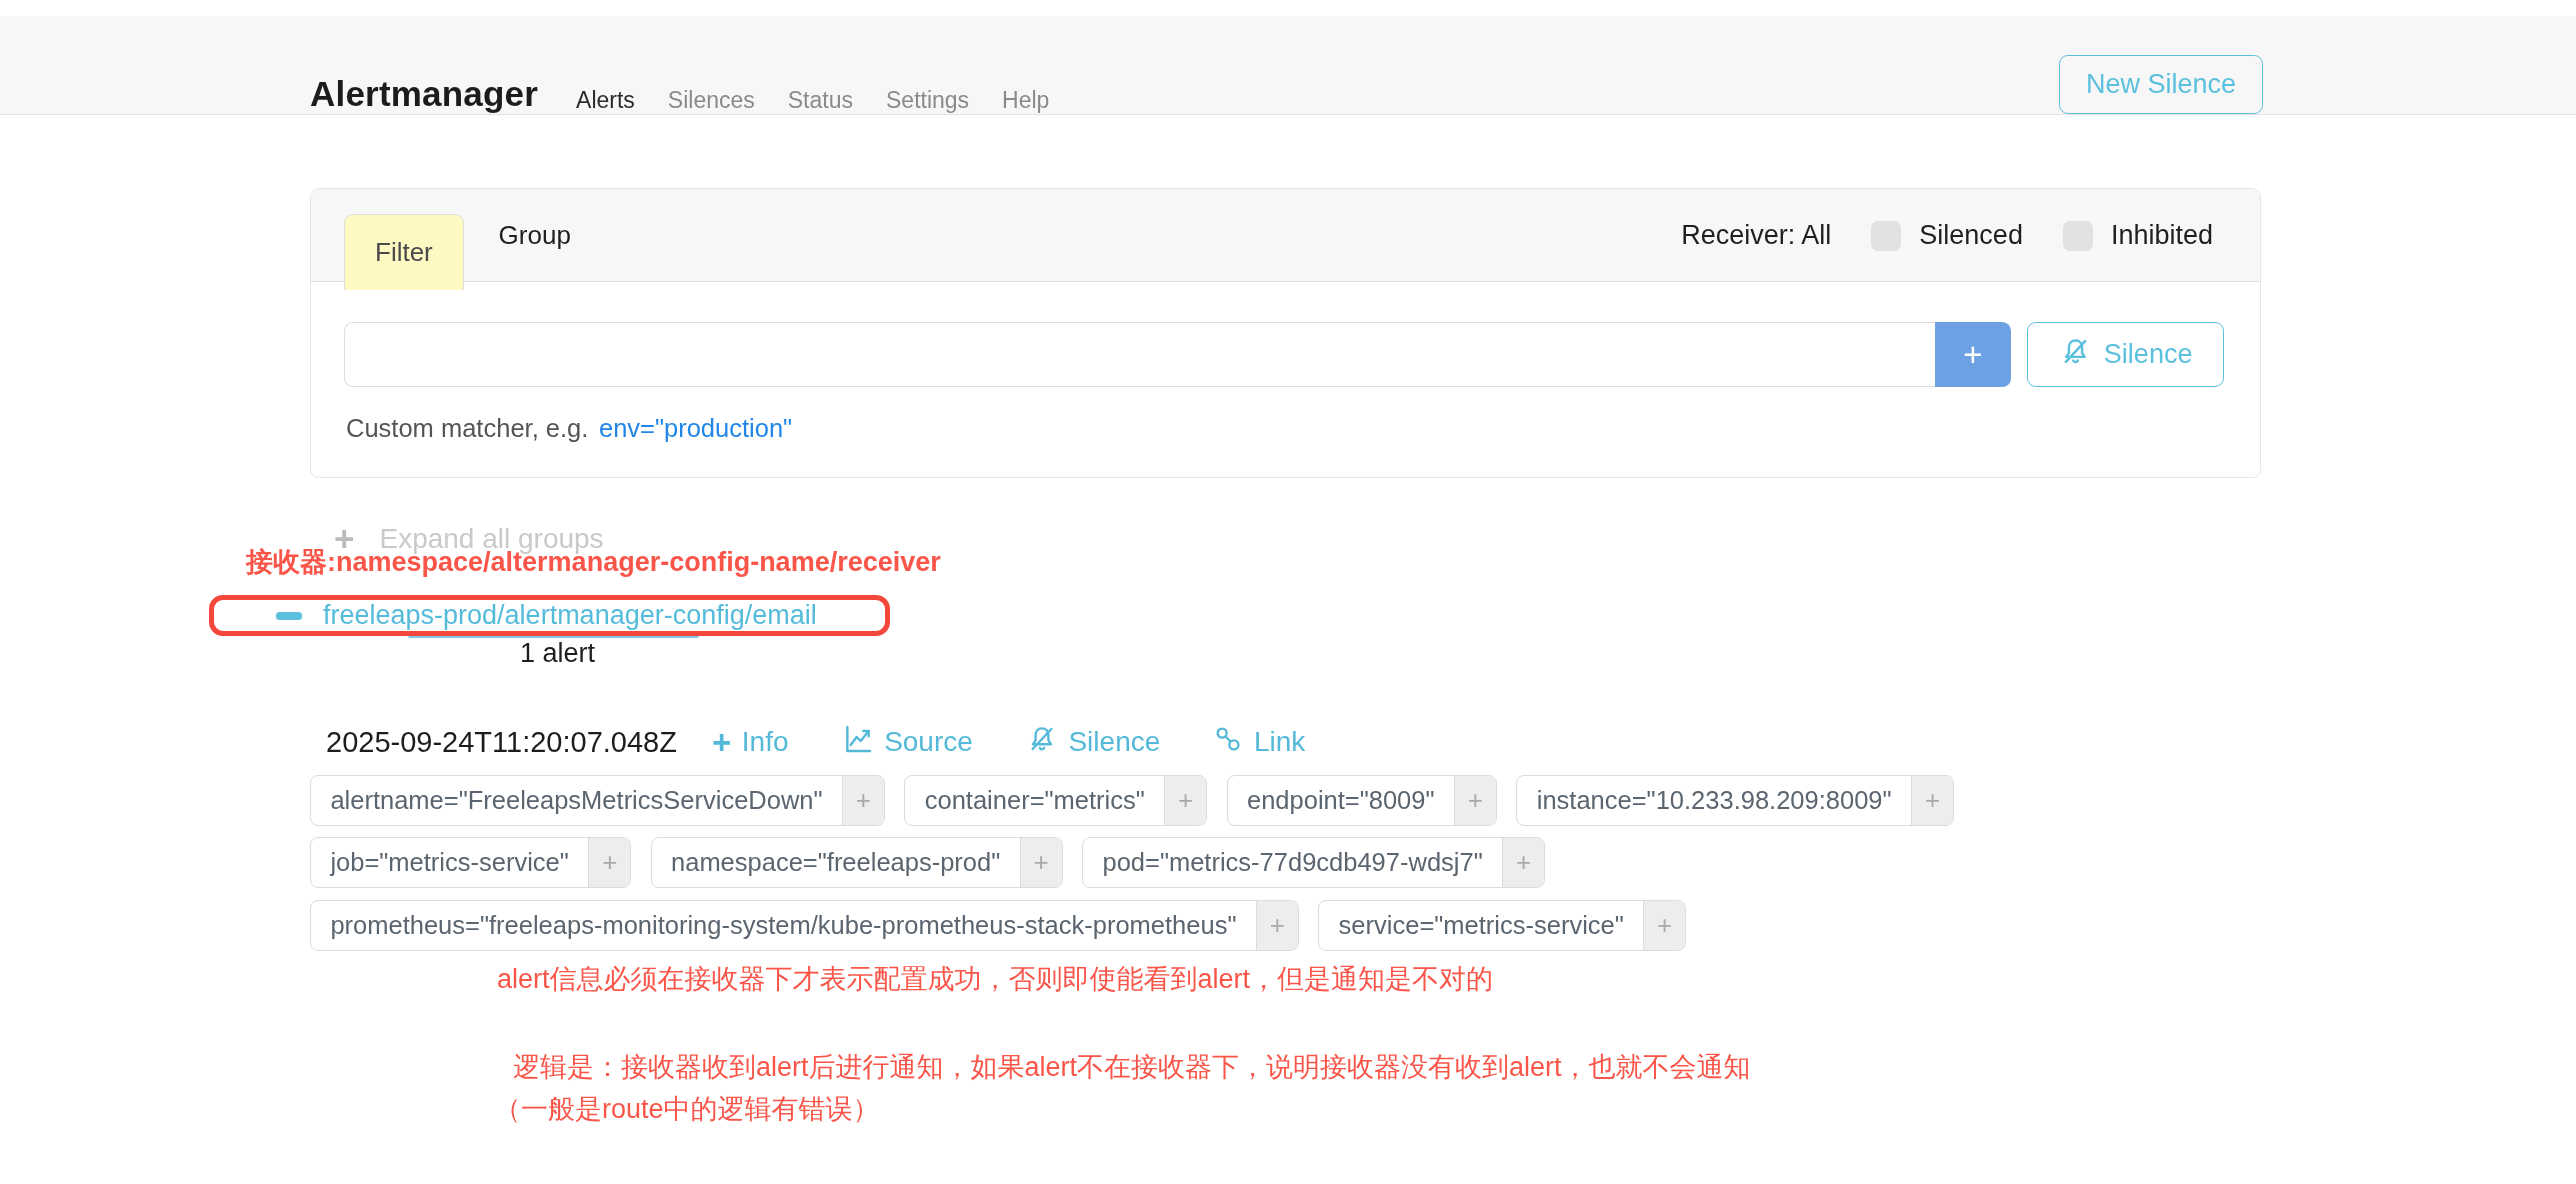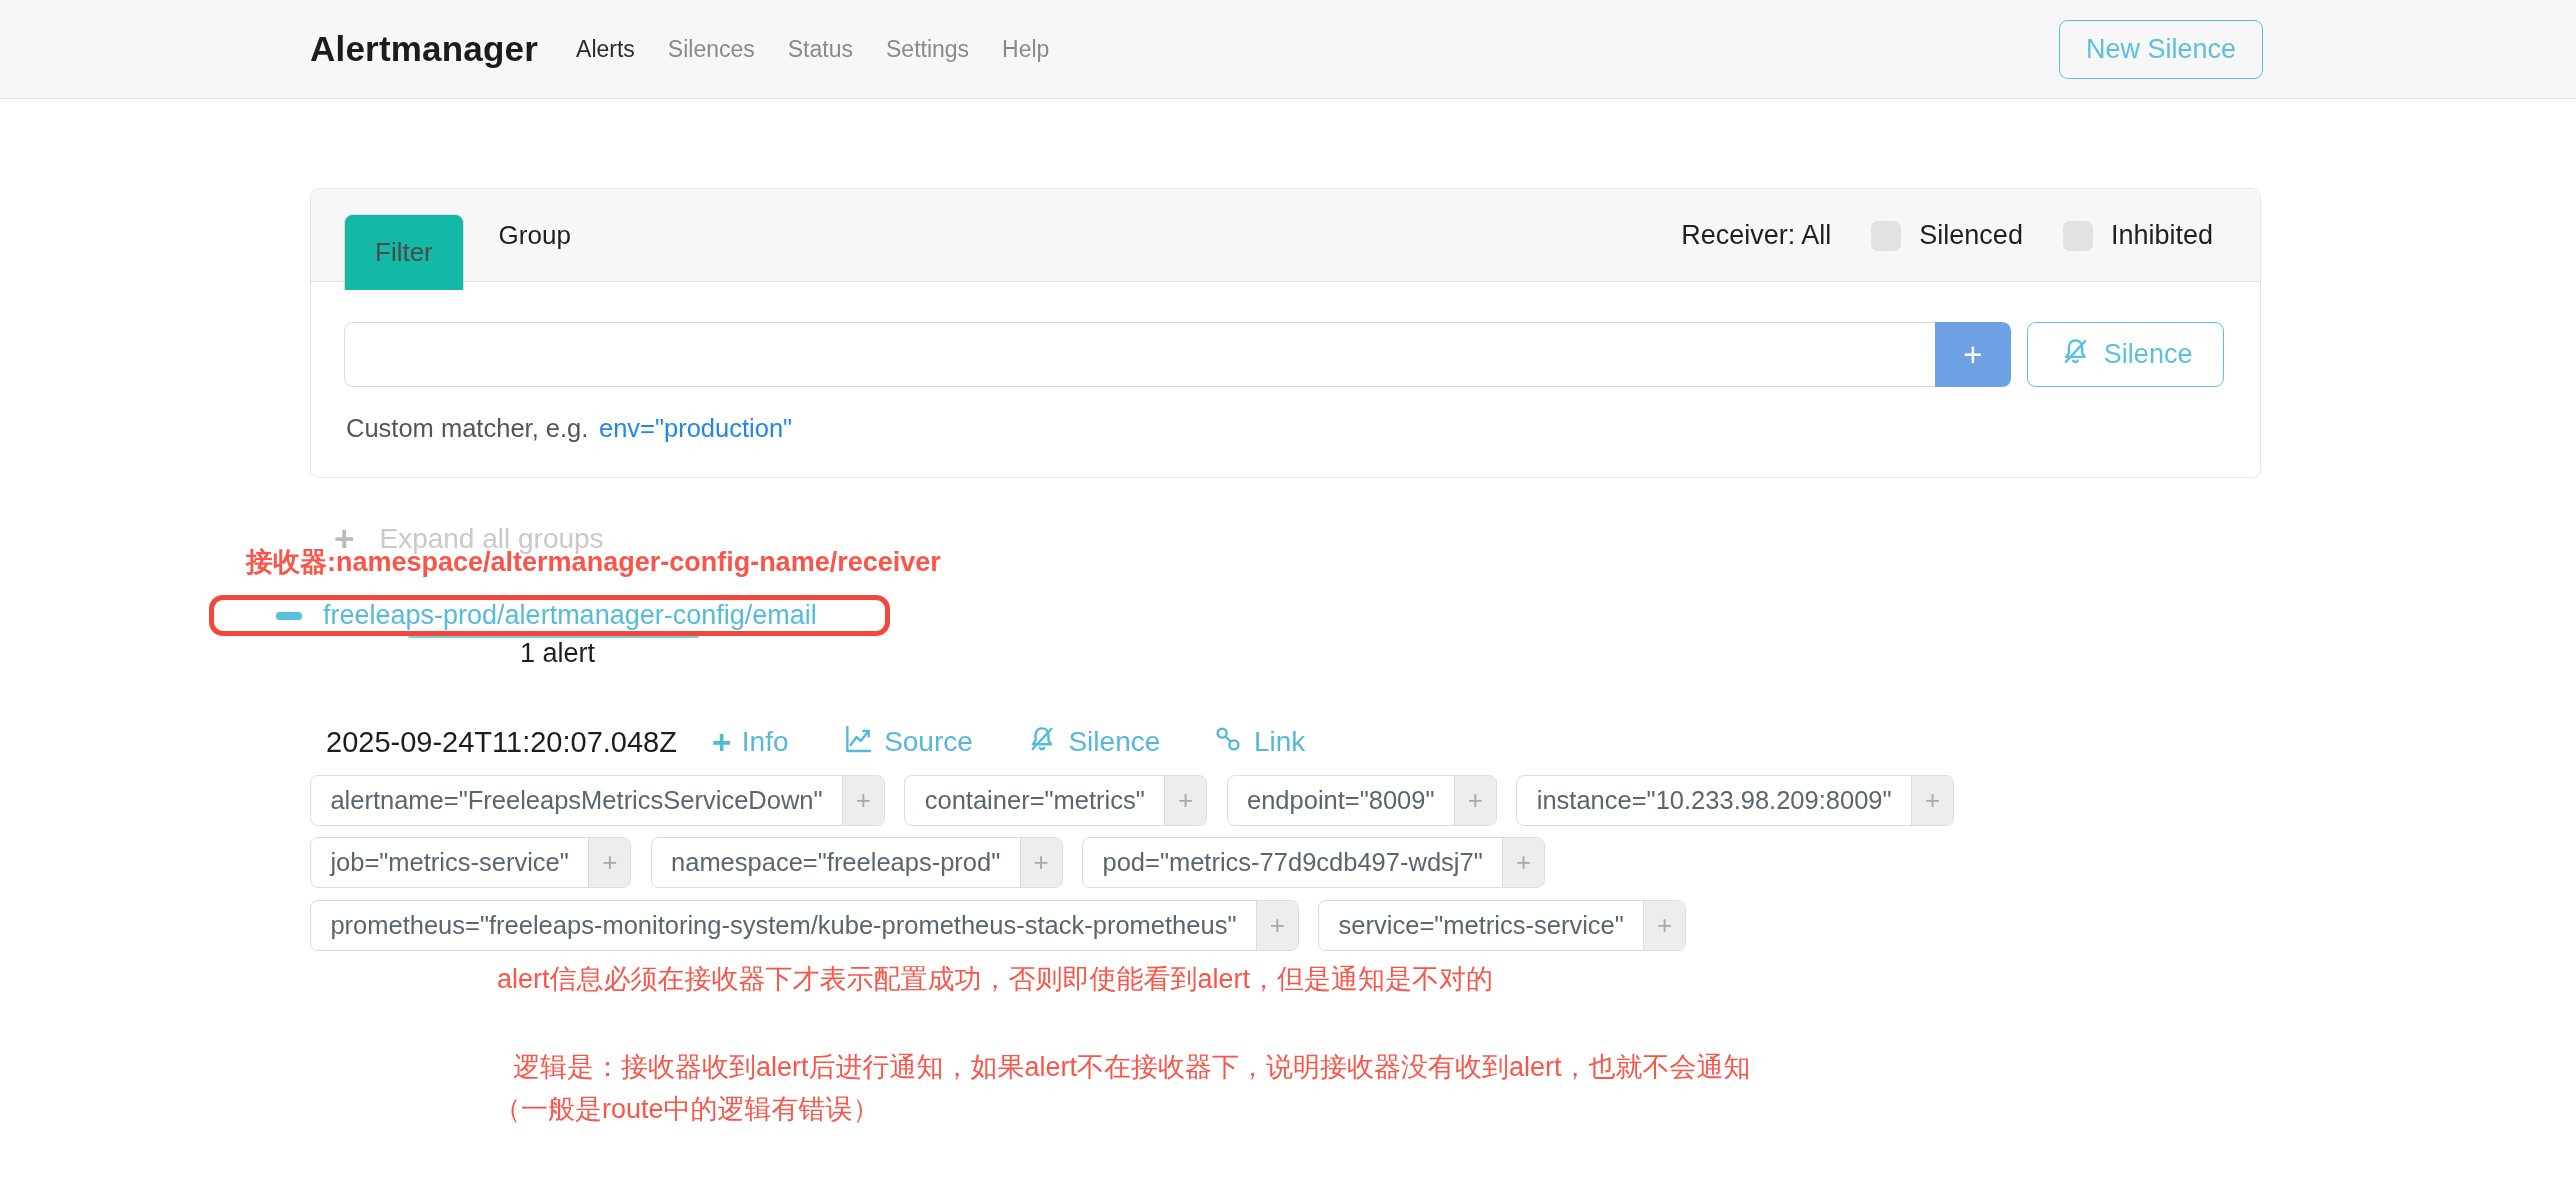--- a/index.html
+++ b/index.html
@@ -7,23 +7,23 @@
   body {
     position: relative;
     background: #ffffff;
     font-family: "Liberation Sans", sans-serif;
     color: #1f1f1f;
     overflow: hidden;
   }
 
   
   .navbar {
-    position: absolute; top: 0; left: 0; right: 0; height: 99px;
+    position: absolute; top: 16px; left: 0; right: 0; height: 99px;
     background: #f7f7f7; border-bottom: 1.8px solid #e3e3e3;
-    display: flex; align-items: center;
+    display: flex; align-items: flex-end;
     padding: 0 313px 0 310px;
   }
   .brand { font-size: 35px; font-weight: 600; color: #1c1c1c; margin-right: 38px; letter-spacing: 0.2px; }
   .nav-links { display: flex; gap: 33px; align-items: center; flex: 1; }
   .nav-link { font-size: 23px; color: #8a8a8a; cursor: pointer; }
   .nav-link.active { color: #2b2b2b; }
   .btn-new-silence {
     border: 1.8px solid #5bc0de; color: #5bc0de; background: transparent;
     border-radius: 8.8px; font-size: 27px; padding: 13px 26px; cursor: pointer;
     font-family: inherit;
@@ -33,21 +33,21 @@
   .panel {
     position: absolute; left: 310px; top: 188px; width: 1951px; height: 290px;
     border: 1.8px solid #e5e5e5; border-radius: 8.8px; background: #fff;
   }
   .panel-header {
     position: relative; height: 93px; background: #f7f7f7;
     border-bottom: 1.8px solid #e0e0e0; border-radius: 7px 7px 0 0;
   }
   .tab-filter {
     position: absolute; left: 33px; top: 25px; height: 76px; z-index: 2;
-    background: #14b8a6; border: 1.8px solid #dddddd; border-bottom: none;
+    background: #fef9c3; border: 1.8px solid #dddddd; border-bottom: none;
     border-radius: 8.8px 8.8px 0 0; padding: 0 30px;
     display: flex; align-items: center; font-size: 26px; color: #4a4a4a; cursor: pointer;
   }
   .tab-group {
     position: absolute; left: 170px; top: 0; height: 93px;
     display: flex; align-items: center; font-size: 26px; font-weight: 500;
     color: #1f1f1f; cursor: pointer; padding: 0 17.6px;
   }
   .header-right {
     position: absolute; right: 0; top: 0; height: 93px; padding-right: 47px;

